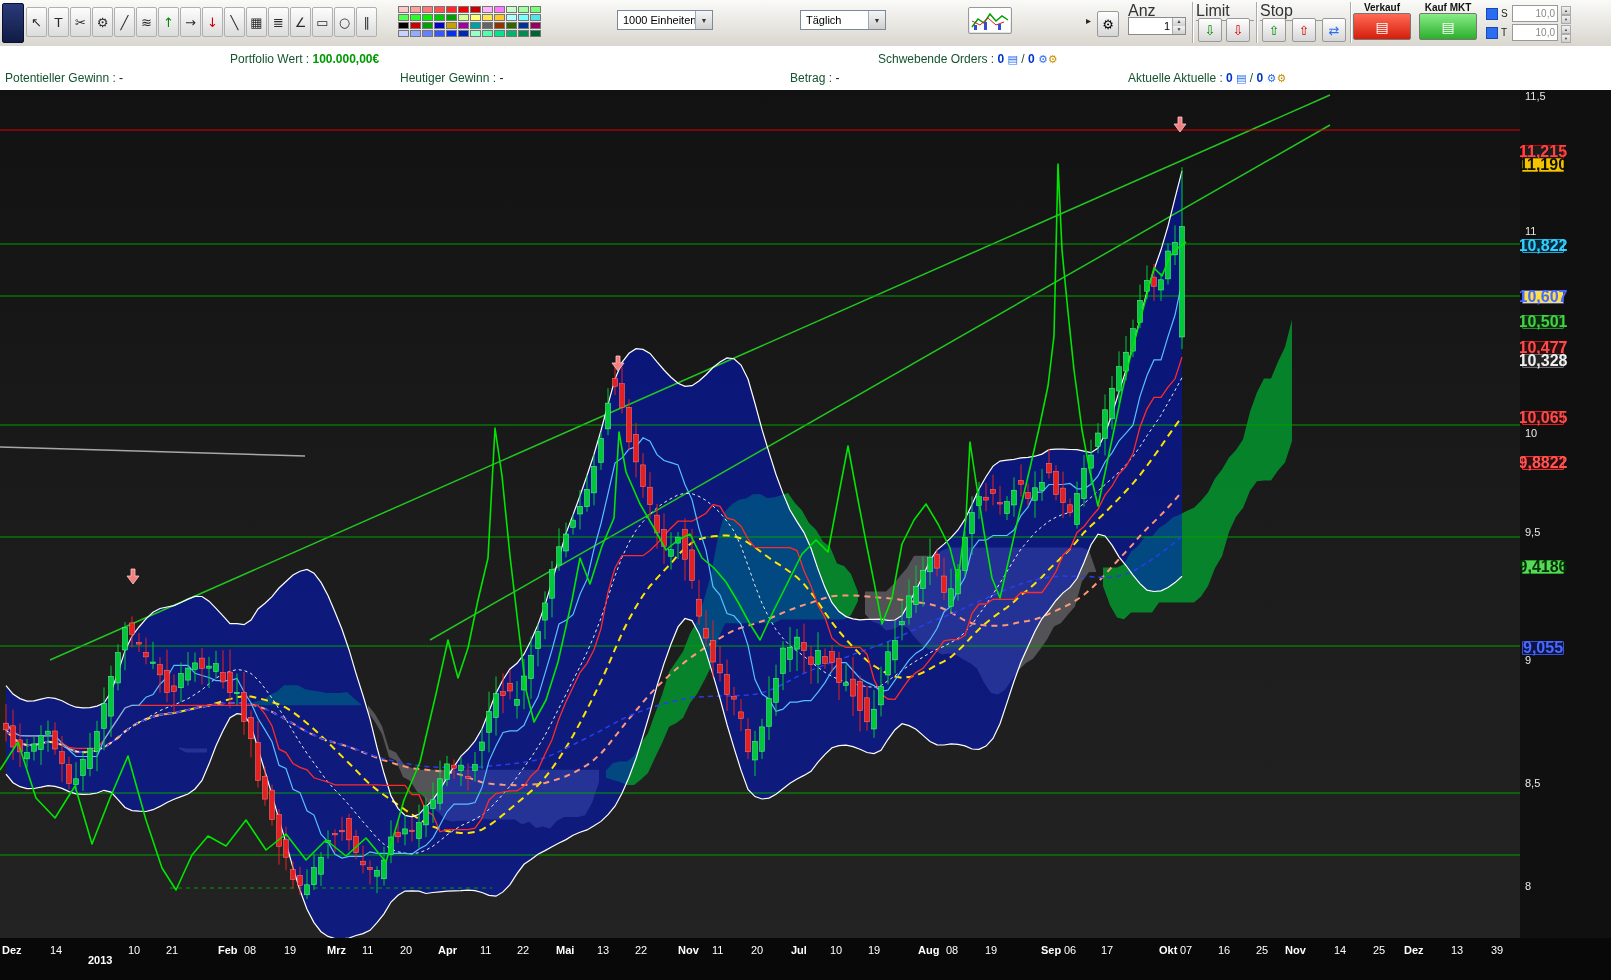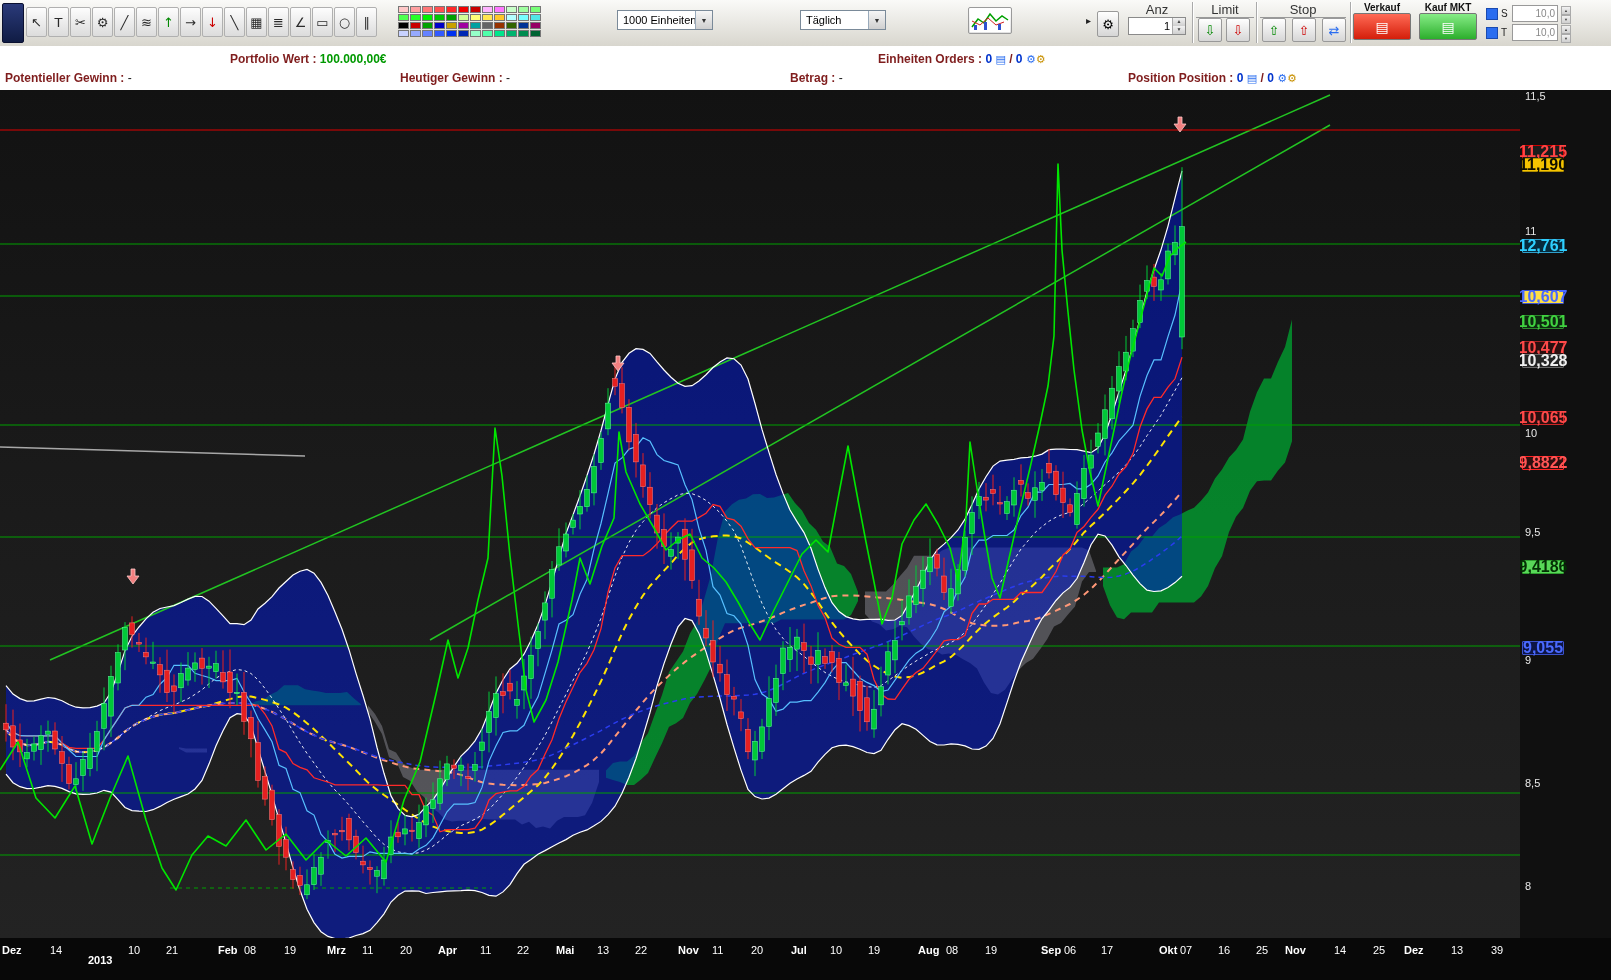--- a/index.html
+++ b/index.html
@@ -11,21 +11,21 @@
   .tool{width:21px;height:30px;display:flex;align-items:center;justify-content:center;font-size:13px;color:#2a2a2a;background:linear-gradient(#fdfdfd,#dcdcdc);border:1px solid #b0b0b0;border-radius:2px;padding:0;font-family:"DejaVu Sans",sans-serif;cursor:pointer;}
   #palette{position:absolute;left:398px;top:6px;display:grid;grid-template-columns:repeat(12,11px);grid-auto-rows:7px;gap:1px;}
   .swatch{width:11px;height:7px;border:1px solid #777;box-sizing:border-box;cursor:pointer;}
   .dropdown{position:absolute;height:20px;display:flex;background:#fff;border:1px solid #7a8a99;box-sizing:border-box;cursor:pointer;}
   .dd-text{flex:1;font-size:11px;color:#000;padding:3px 4px 0 5px;white-space:nowrap;overflow:hidden;}
   .dd-btn{width:16px;display:flex;align-items:center;justify-content:center;font-size:7px;color:#333;background:linear-gradient(#f6f6f6,#cfcfcf);border-left:1px solid #9ab;}
   #dd-units{left:617px;top:10px;width:96px;}
   #dd-tf{left:800px;top:10px;width:86px;}
   #chart-style-btn{position:absolute;left:968px;top:7px;width:44px;height:27px;background:linear-gradient(#ffffff,#e2e2e2);border:1px solid #9a9a9a;border-radius:2px;padding:1px;cursor:pointer;}
   .op-sep{position:absolute;top:2px;width:1px;height:41px;background:#aaa;box-shadow:1px 0 0 #fff;}
-  .op-head{position:absolute;top:2px;font-size:13px;color:#333;text-align:center;border-bottom:1px solid #999;}
+  .op-head{position:absolute;top:2px;font-size:16px;color:#333;border-bottom:1px solid #999;}
   .op-btn{position:absolute;width:24px;height:24px;background:linear-gradient(#ffffff,#d6d6d6);border:1px solid #999;border-radius:2px;font-size:13px;padding:0;cursor:pointer;font-family:"DejaVu Sans",sans-serif;}
   .green-ic{color:#008800;} .red-ic{color:#cc0000;} .blue-ic{color:#2a6df0;} .gold-ic{color:#c89000;}
   #op-expand{position:absolute;left:1086px;top:15px;font-size:10px;color:#222;cursor:pointer;}
   #op-gear{position:absolute;left:1097px;top:11px;width:22px;height:26px;background:linear-gradient(#ffffff,#d6d6d6);border:1px solid #999;border-radius:2px;font-size:13px;padding:0;cursor:pointer;}
   .spin{position:absolute;display:flex;border:1px solid #8a8a8a;background:#fff;box-sizing:border-box;}
   .spin input{flex:1;border:0;font-size:11px;text-align:right;padding:0 2px;width:30px;font-family:"Liberation Sans",sans-serif;outline:none;}
   .spin-btns{display:flex;flex-direction:column;width:12px;border-left:1px solid #aaa;}
   .spin-btns span{flex:1;font-size:5px;line-height:7px;text-align:center;background:linear-gradient(#f2f2f2,#cfcfcf);color:#444;cursor:pointer;}
   #anz-spin{left:1128px;top:17px;width:58px;height:18px;}
   .bs-label{position:absolute;top:2px;width:60px;text-align:center;font-size:10px;font-weight:bold;color:#111;}
@@ -34,21 +34,21 @@
   #buy-btn{left:1419px;background:linear-gradient(#86ec86,#2cae2c);}
   .st-row{position:absolute;left:1486px;display:flex;align-items:center;gap:3px;}
   .st-chk{width:10px;height:10px;background:#2a6df0;border:1px solid #1a4ab0;cursor:pointer;}
   .st-lab{font-size:10px;color:#222;width:8px;}
   .st-input{width:40px;height:13px;font-size:10px;color:#888;text-align:right;border:1px solid #999;background:#fff;padding-right:2px;font-family:"Liberation Sans",sans-serif;}
   .mini-spin{display:flex;flex-direction:column;width:10px;height:15px;}
   .mini-spin span{flex:1;font-size:4px;line-height:7px;text-align:center;background:linear-gradient(#f2f2f2,#cfcfcf);border:1px solid #aaa;color:#444;cursor:pointer;}
   
   #infobar{position:absolute;left:0;top:46px;width:1611px;height:44px;background:#ffffff;font-size:12px;color:#111;}
   .ib{position:absolute;white-space:nowrap;}
-  .ib .lab{color:#7f1d1d;font-weight:bold;}
+  .ib .lab{color:#14532d;}
   .ib .val-green{color:#009900;font-weight:bold;}
   .ib .val-blue{color:#0033cc;font-weight:bold;}
   .ib .ic{font-size:11px;font-family:"DejaVu Sans",sans-serif;cursor:pointer;}
   
   #chart-area{position:absolute;left:0;top:90px;width:1611px;height:890px;background:#060606;}
   #chart-svg{position:absolute;left:0;top:0;cursor:crosshair;}
   #price-axis{position:absolute;left:1520px;top:0;width:91px;height:848px;background:#101010;overflow:hidden;}
   .tick{position:absolute;left:5px;font-size:11px;color:#e8e8e8;}
   .ptag{position:absolute;left:2px;width:40px;height:12px;font-size:16px;font-weight:bold;display:flex;align-items:center;justify-content:center;border-radius:1px;border:1px solid;}
   #timebar{position:absolute;left:0;top:848px;width:1611px;height:44px;background:#080808;overflow:hidden;text-align:center;}
@@ -199,41 +199,41 @@
       </span>
     </div>
   </div>
 
   <div id="infobar">
     <span class="ib" style="left:230px;top:6px;">
       <span class="lab">Portfolio Wert :</span>
       <span class="val-green">100.000,00€</span>
     </span>
     <span class="ib" style="left:878px;top:6px;">
-      <span class="lab">Einheiten Orders :</span>
+      <span class="lab">Schwebende Orders :</span>
       <span class="val-blue">0</span>
       <span class="ic blue-ic">▤</span>
       <span class="lab">/</span>
       <span class="val-blue">0</span>
       <span class="ic blue-ic">⚙</span><span class="ic gold-ic">⚙</span>
     </span>
     <span class="ib" style="left:5px;top:25px;">
       <span class="lab">Potentieller Gewinn :</span>
       <span>-</span>
     </span>
     <span class="ib" style="left:400px;top:25px;">
       <span class="lab">Heutiger Gewinn :</span>
       <span>-</span>
     </span>
     <span class="ib" style="left:790px;top:25px;">
       <span class="lab">Betrag :</span>
       <span>-</span>
     </span>
     <span class="ib" style="left:1128px;top:25px;">
-      <span class="lab">Position Position :</span>
+      <span class="lab">Aktuelle Aktuelle :</span>
       <span class="val-blue">0</span>
       <span class="ic blue-ic">▤</span>
       <span class="lab">/</span>
       <span class="val-blue">0</span>
       <span class="ic blue-ic">⚙</span><span class="ic gold-ic">⚙</span>
     </span>
   </div>
 
   <div id="chart-area">
     <svg id="chart-svg" width="1520" height="848" viewBox="0 90 1520 848">
@@ -623,21 +623,21 @@
     <div id="price-axis">
         <div class="tick" style="top: 0px;">11,5</div>
         <div class="tick" style="top: 135px;">11</div>
         <div class="tick" style="top: 337px;">10</div>
         <div class="tick" style="top: 436px;">9,5</div>
         <div class="tick" style="top: 564px;">9</div>
         <div class="tick" style="top: 687px;">8,5</div>
         <div class="tick" style="top: 790px;">8</div>
         <div class="ptag" style="top: 55px; background: rgb(28, 28, 28); color: rgb(255, 68, 68); border-color: rgb(204, 0, 0);">11,215</div>
         <div class="ptag" style="top: 68px; background: rgb(245, 196, 0); color: rgb(16, 16, 0); border-color: rgb(176, 142, 0);">11,190</div>
-        <div class="ptag" style="top: 149px; background: rgb(6, 43, 61); color: rgb(47, 208, 255); border-color: rgb(47, 160, 204);">12,761</div>
+        <div class="ptag" style="top: 149px; background: rgb(6, 43, 61); color: rgb(47, 208, 255); border-color: rgb(47, 160, 204);">10,822</div>
         <div class="ptag" style="top: 200px; background: #fde047; color: rgb(74, 106, 255); border-color: rgb(58, 80, 204);">10,607</div>
         <div class="ptag" style="top: 225px; background: rgb(14, 42, 16); color: rgb(65, 211, 65); border-color: rgb(44, 138, 44);">10,501</div>
         <div class="ptag" style="top: 251px; background: rgb(43, 15, 15); color: rgb(255, 74, 74); border-color: rgb(164, 34, 34);">10,477</div>
         <div class="ptag" style="top: 264px; background: rgb(36, 36, 36); color: rgb(240, 240, 240); border-color: rgb(106, 106, 106);">10,328</div>
         <div class="ptag" style="top: 321px; background: rgb(43, 15, 15); color: rgb(255, 74, 74); border-color: rgb(204, 37, 37);">10,065</div>
         <div class="ptag" style="top: 366px; background: rgb(43, 15, 15); color: rgb(255, 85, 85); border-color: rgb(255, 34, 34);">9,8822</div>
         <div class="ptag" style="top: 470px; background: rgb(88, 216, 88); color: rgb(4, 46, 4); border-color: rgb(47, 158, 47);">9,4186</div>
         <div class="ptag" style="top: 551px; background: rgb(13, 21, 70); color: rgb(74, 106, 255); border-color: rgb(58, 80, 204);">9,055</div>
       </div>
     <div id="timebar">

